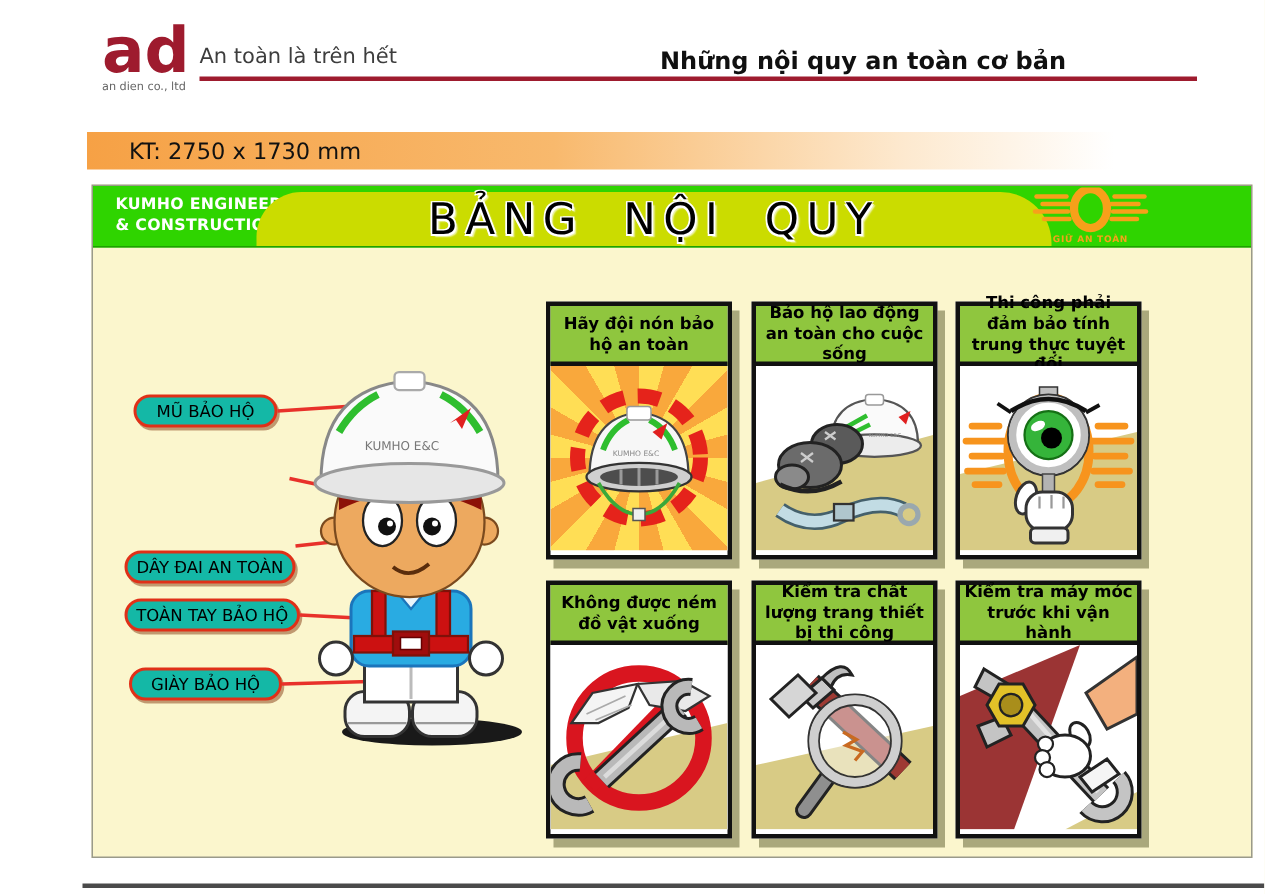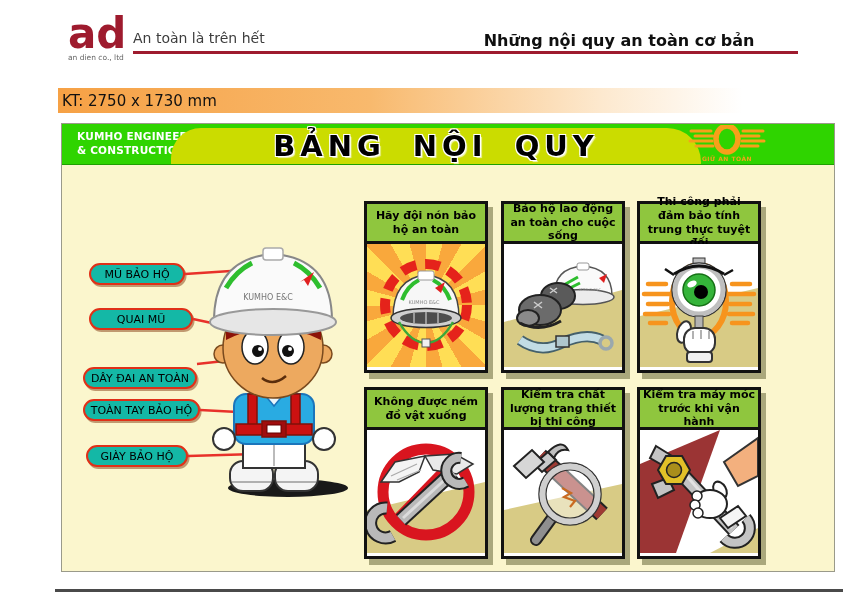--- a/index.html
+++ b/index.html
@@ -3,35 +3,35 @@
 <meta charset="utf-8">
 <style>
   html,body{margin:0;padding:0;background:#fff;}
   .page{position:relative;width:843px;height:596px;background:#ffffff;overflow:hidden;
         font-family:"DejaVu Sans","Liberation Sans",sans-serif;}
   .abs{position:absolute;}
 
   
   .slogan-left{left:133px;top:30px;font-size:14px;color:#3d3d3d;}
   .red-rule{left:133px;top:51px;width:665px;height:3px;background:#9e1b2e;}
-  .slogan-right{left:440px;top:31px;width:358px;text-align:center;font-size:16px;font-weight:bold;color:#101010;}
+  .slogan-right{left:440px;top:31px;width:358px;text-align:left;font-size:16px;font-weight:bold;color:#101010;}
 
   
   .kt-bar{left:58px;top:88px;width:778px;height:25px;
           background:linear-gradient(90deg,#f6a145 0%,#f8b96d 40%,#fde9cf 70%,#ffffff 88%);
           display:flex;align-items:center;}
-  .kt-bar span{padding-left:4px;font-size:15px;color:#111;}
+  .kt-bar span{padding-left:28px;font-size:15px;color:#111;}
 
   
   .board{left:61px;top:123px;width:774px;height:449px;border:1px solid #9a9a8a;background:#fbf6cd;box-sizing:border-box;}
   .board-header{position:absolute;left:0;top:0;width:100%;height:40px;background:#2fd400;border-bottom:1px solid #1ea000;}
   .company{position:absolute;left:15px;top:6px;color:#fff;font-weight:bold;font-size:10.5px;line-height:1.3;letter-spacing:.2px;}
   .title-band{position:absolute;left:109px;top:4px;width:530px;height:36px;background:#cbdc00;
               border-radius:30px 34px 0 0;display:flex;align-items:center;justify-content:center;}
-  .board-title{font-size:29px;font-weight:700;color:#000;letter-spacing:5px;word-spacing:12px;
+  .board-title{font-size:29px;font-weight:400;color:#000;letter-spacing:5px;word-spacing:12px;
                text-shadow:-1px -1px 0 #fff,1px -1px 0 #fff,-1px 1px 0 #fff,1px 1px 0 #fff,2px 2px 1px rgba(255,255,255,.7);}
 
   
   .pill{position:absolute;height:22px;background:#14b8a6;border:2px solid #e03018;border-radius:12px;
         display:flex;align-items:center;justify-content:center;font-size:11px;font-weight:normal;color:#000;
         white-space:nowrap;box-shadow:1.5px 2px 0 rgba(120,40,0,.45);box-sizing:border-box;padding:0 4px;}
 
   
   .panel{position:absolute;width:124px;height:172px;border:3px solid #111;background:#fff;
          box-shadow:5px 6px 0 rgba(104,104,58,.55);box-sizing:border-box;}
@@ -84,21 +84,20 @@
             <line x1="54" y1="11" x2="72" y2="11"></line>
           <line x1="55" y1="16" x2="77" y2="16"></line>
             <line x1="54" y1="21" x2="71" y2="21"></line>
         </g>
         <ellipse cx="40" cy="14" rx="11" ry="13" fill="none" stroke="#f7a01a" stroke-width="5.5"></ellipse>
         <text x="40" y="36" font-size="6" font-weight="bold" fill="#f5a31a" text-anchor="middle" letter-spacing="0.5">GIỮ AN TOÀN</text>
       </svg>
     </div>
 
     <div class="pill" style="left:27px;top:139px;width:96px">MŨ BẢO HỘ</div>
-    <div class="pill" style="left:27px;top:184px;width:104px">QUAI MŨ</div>
     <div class="pill" style="left:21px;top:243px;width:114px">DÂY ĐAI AN TOÀN</div>
     <div class="pill" style="left:21px;top:275px;width:117px">TOÀN TAY BẢO HỘ</div>
     <div class="pill" style="left:24px;top:321px;width:102px">GIÀY BẢO HỘ</div>
 
     <svg class="abs" style="left:14px;top:102px" width="290" height="272" viewBox="0 0 290 272">
 
       <g stroke="#e8312a" stroke-width="2.4">
         <line x1="109" y1="48" x2="170" y2="44"></line>
         <line x1="117" y1="93" x2="178" y2="106"></line>
         <line x1="121" y1="138" x2="194" y2="130"></line>

